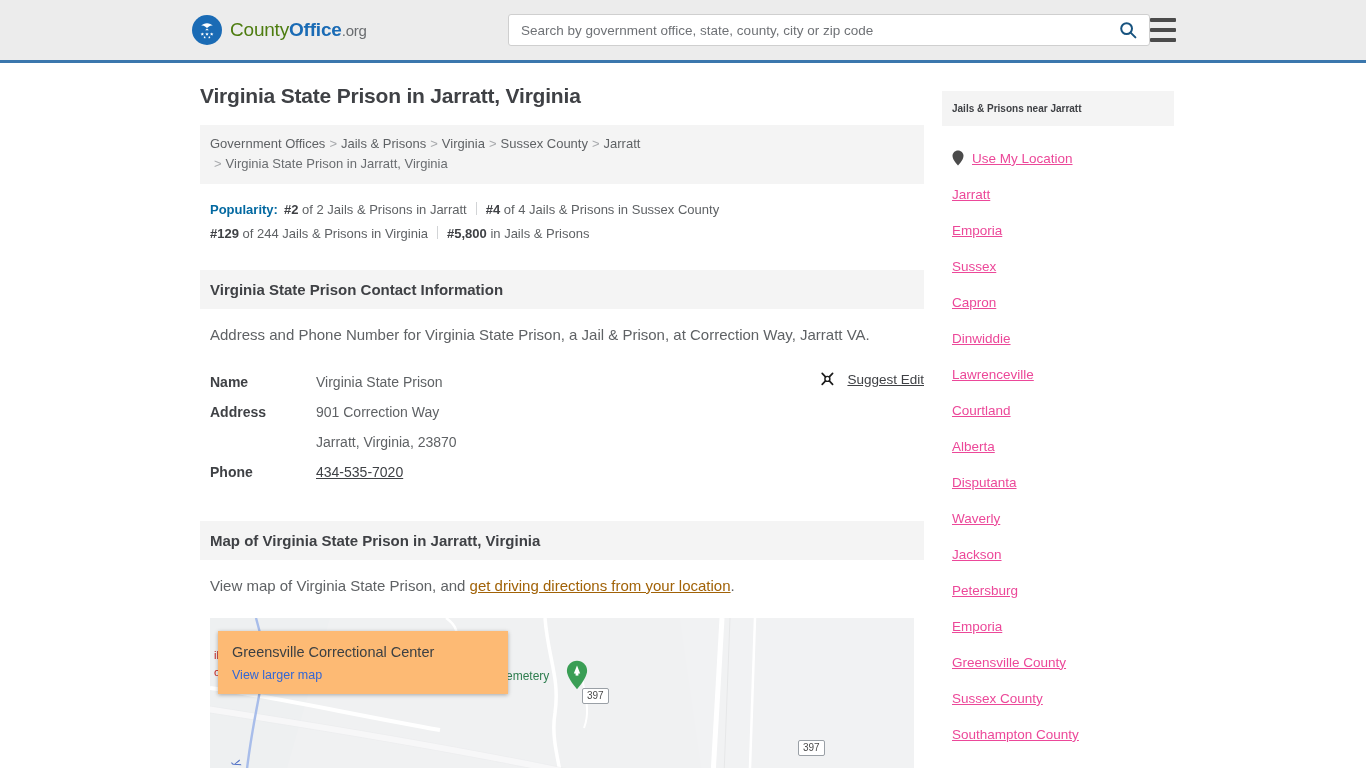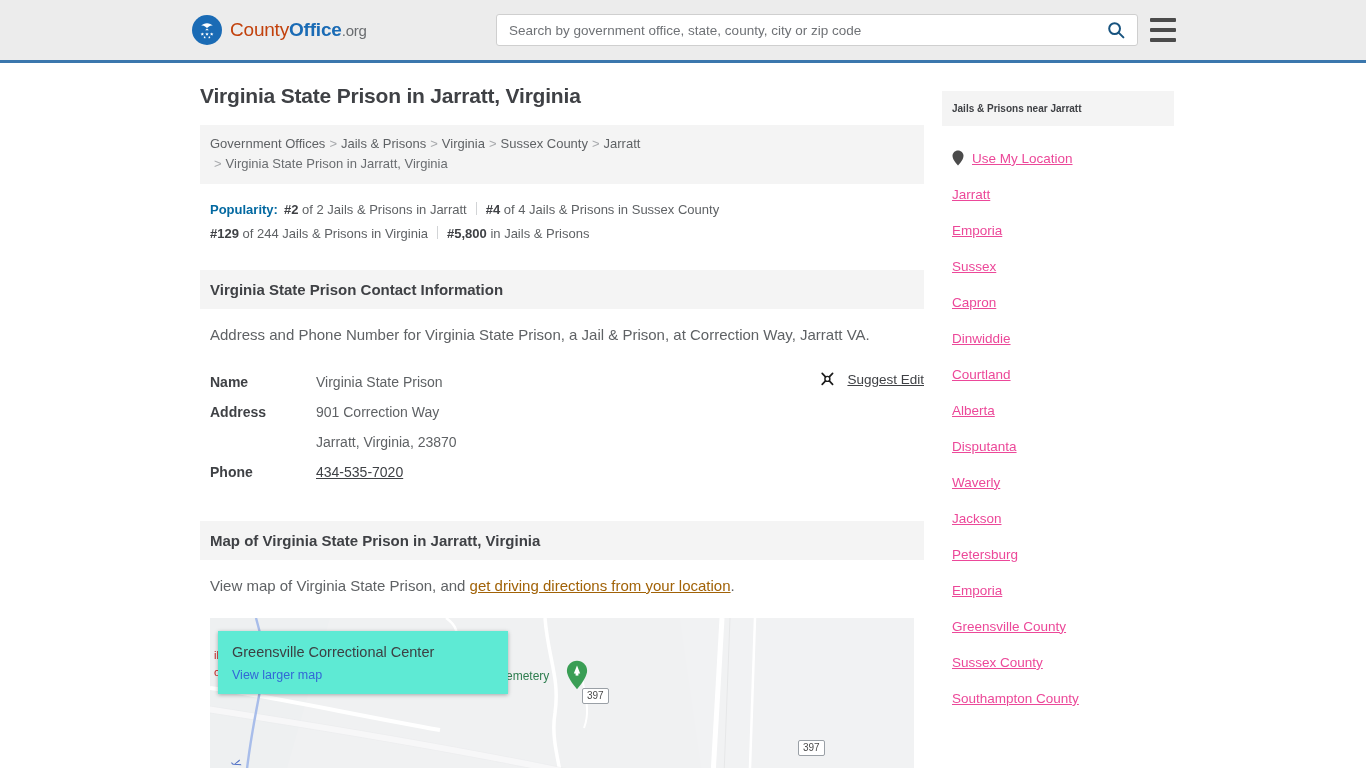--- a/index.html
+++ b/index.html
@@ -36,27 +36,27 @@
     display: flex; flex-direction: column;
     align-items: center; justify-content: center;
     flex: none;
   }
   .logo-badge svg { display: block; }
   .brand-text {
     font-size: 19px;
     letter-spacing: -0.2px;
     white-space: nowrap;
   }
-  .brand-county { color: #c2410c; text-align: center; }
+  .brand-county { color: #4d7c0f; text-align: center; }
   .brand-office { color: #1a6bb5; font-weight: bold; }
   .brand-org { color: #6a6d70; font-size: 15px; }
 
   #search-wrap {
     position: absolute;
-    left: 496px;
+    left: 508px;
     width: 642px;
     height: 32px;
     background: #ffffff;
     border: 1px solid #cfcfcf;
     border-radius: 3px;
     display: flex;
     align-items: center;
   }
   #search-input {
     flex: 1;
@@ -207,21 +207,21 @@
     height: 210px;
     background: #f0f1f2;
     position: relative;
     overflow: hidden;
   }
   #map-svg { position: absolute; inset: 0; }
   #map-card {
     position: absolute;
     left: 8px; top: 13px;
     width: 290px;
-    background: #5eead4;
+    background: #fdba74;
     box-shadow: 0 1px 4px rgba(0,0,0,0.3);
     padding: 12px 14px 11px 14px;
   }
   #map-card .mc-title {
     font-size: 14.5px;
     color: #3c4043;
     line-height: 19px;
     margin-bottom: 3px;
   }
   #map-card .mc-link {
@@ -443,20 +443,23 @@
     <div class="side-link-row">
         <span class="side-link">Sussex</span>
       </div>
     <div class="side-link-row">
         <span class="side-link">Capron</span>
       </div>
     <div class="side-link-row">
         <span class="side-link">Dinwiddie</span>
       </div>
     <div class="side-link-row">
+        <span class="side-link">Lawrenceville</span>
+      </div>
+    <div class="side-link-row">
         <span class="side-link">Courtland</span>
       </div>
     <div class="side-link-row">
         <span class="side-link">Alberta</span>
       </div>
     <div class="side-link-row">
         <span class="side-link">Disputanta</span>
       </div>
     <div class="side-link-row">
         <span class="side-link">Waverly</span>

